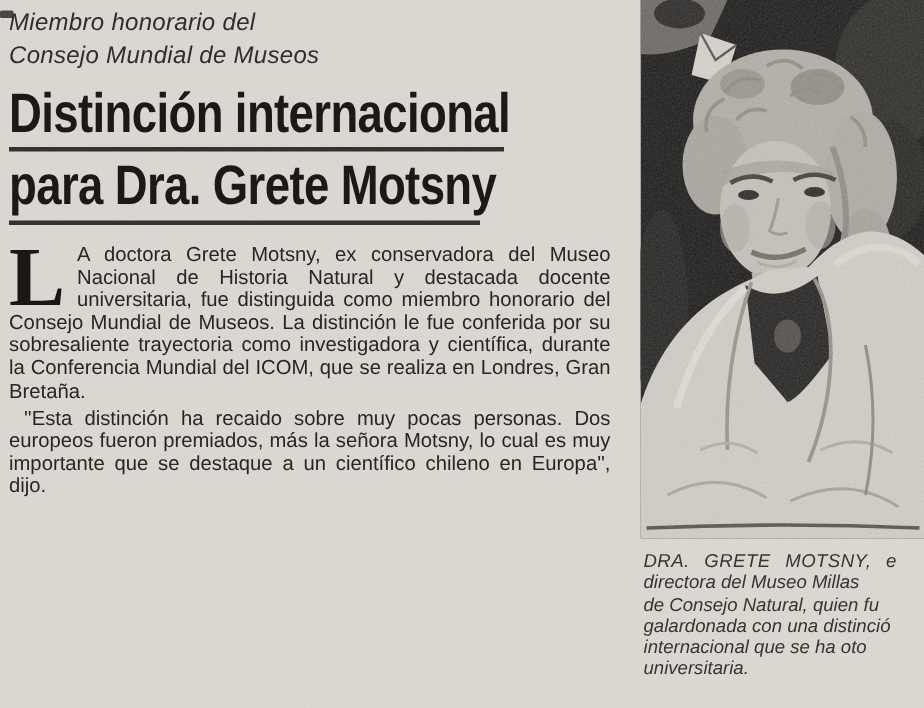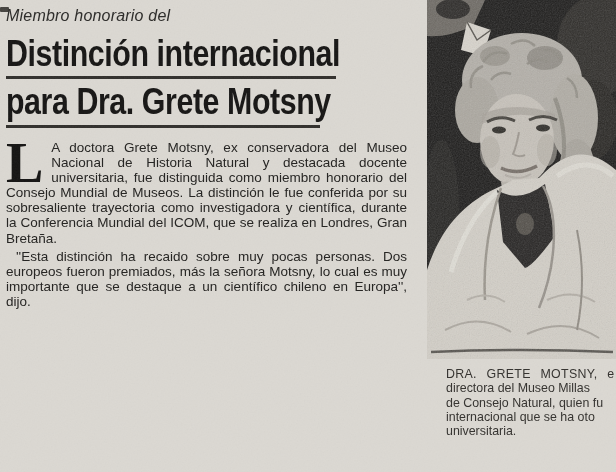--- a/index.html
+++ b/index.html
@@ -27,36 +27,37 @@
   .dropcap{
     float:left;
     font-family:"Liberation Serif",serif;font-weight:bold;
     font-size:56px;line-height:42px;
     padding:2px 8px 0 0;color:#141312;
   }
   .photo{position:absolute;left:427px;top:0;width:189px;height:359px;}
   .photo svg{display:block;}
   .caption{position:absolute;left:429px;top:367px;width:186px;}
   .cap-line{
-    font-size:12.4px;line-height:14.3px;color:#33312e;
-    white-space:nowrap;overflow:hidden;margin-left:17px;
+    font-style:italic;font-size:12.4px;line-height:14.3px;color:#33312e;
+    white-space:nowrap;overflow:hidden;
   }
   .cap-first{word-spacing:6px;letter-spacing:.3px;}
   .page-grain{position:absolute;left:0;top:0;pointer-events:none;}
 </style>
 </head>
 <body>
 
 <div class="page">
 
   <div class="scan-mark"></div>
 
   <div class="left-col">
     <div class="kicker">
       <div>Miembro honorario del</div>
+      <div>Consejo Mundial de Museos</div>
     </div>
 
     <div class="headline">
       <div class="hl">Distinción internacional</div>
       <div class="rule rule1"></div>
       <div class="hl">para Dra. Grete Motsny</div>
       <div class="rule rule2"></div>
     </div>
 
     <div class="body">
@@ -124,20 +125,21 @@
         <path d="M4,352 Q95,348 186,352" stroke="#55524d" stroke-width="2.5" fill="none"></path>
       </g>
       <rect width="189" height="359" filter="url(#grain)" opacity="0.22"></rect>
     </svg>
   </div>
 
   <div class="caption">
     <div class="cap-line cap-first">DRA. GRETE MOTSNY, e</div>
     <div class="cap-line">directora del Museo Millas</div>
     <div class="cap-line">de Consejo Natural, quien fu</div>
+    <div class="cap-line">galardonada con una distinció</div>
     <div class="cap-line">internacional que se ha oto</div>
     <div class="cap-line">universitaria.</div>
   </div>
 
   <svg class="page-grain" width="616" height="472" xmlns="http://www.w3.org/2000/svg">
     <filter id="pgrain" x="0" y="0" width="100%" height="100%">
       <feTurbulence type="fractalNoise" baseFrequency="0.7" numOctaves="2" stitchTiles="stitch"></feTurbulence>
       <feColorMatrix type="saturate" values="0"></feColorMatrix>
     </filter>
     <rect width="616" height="472" filter="url(#pgrain)" opacity="0.06"></rect>

